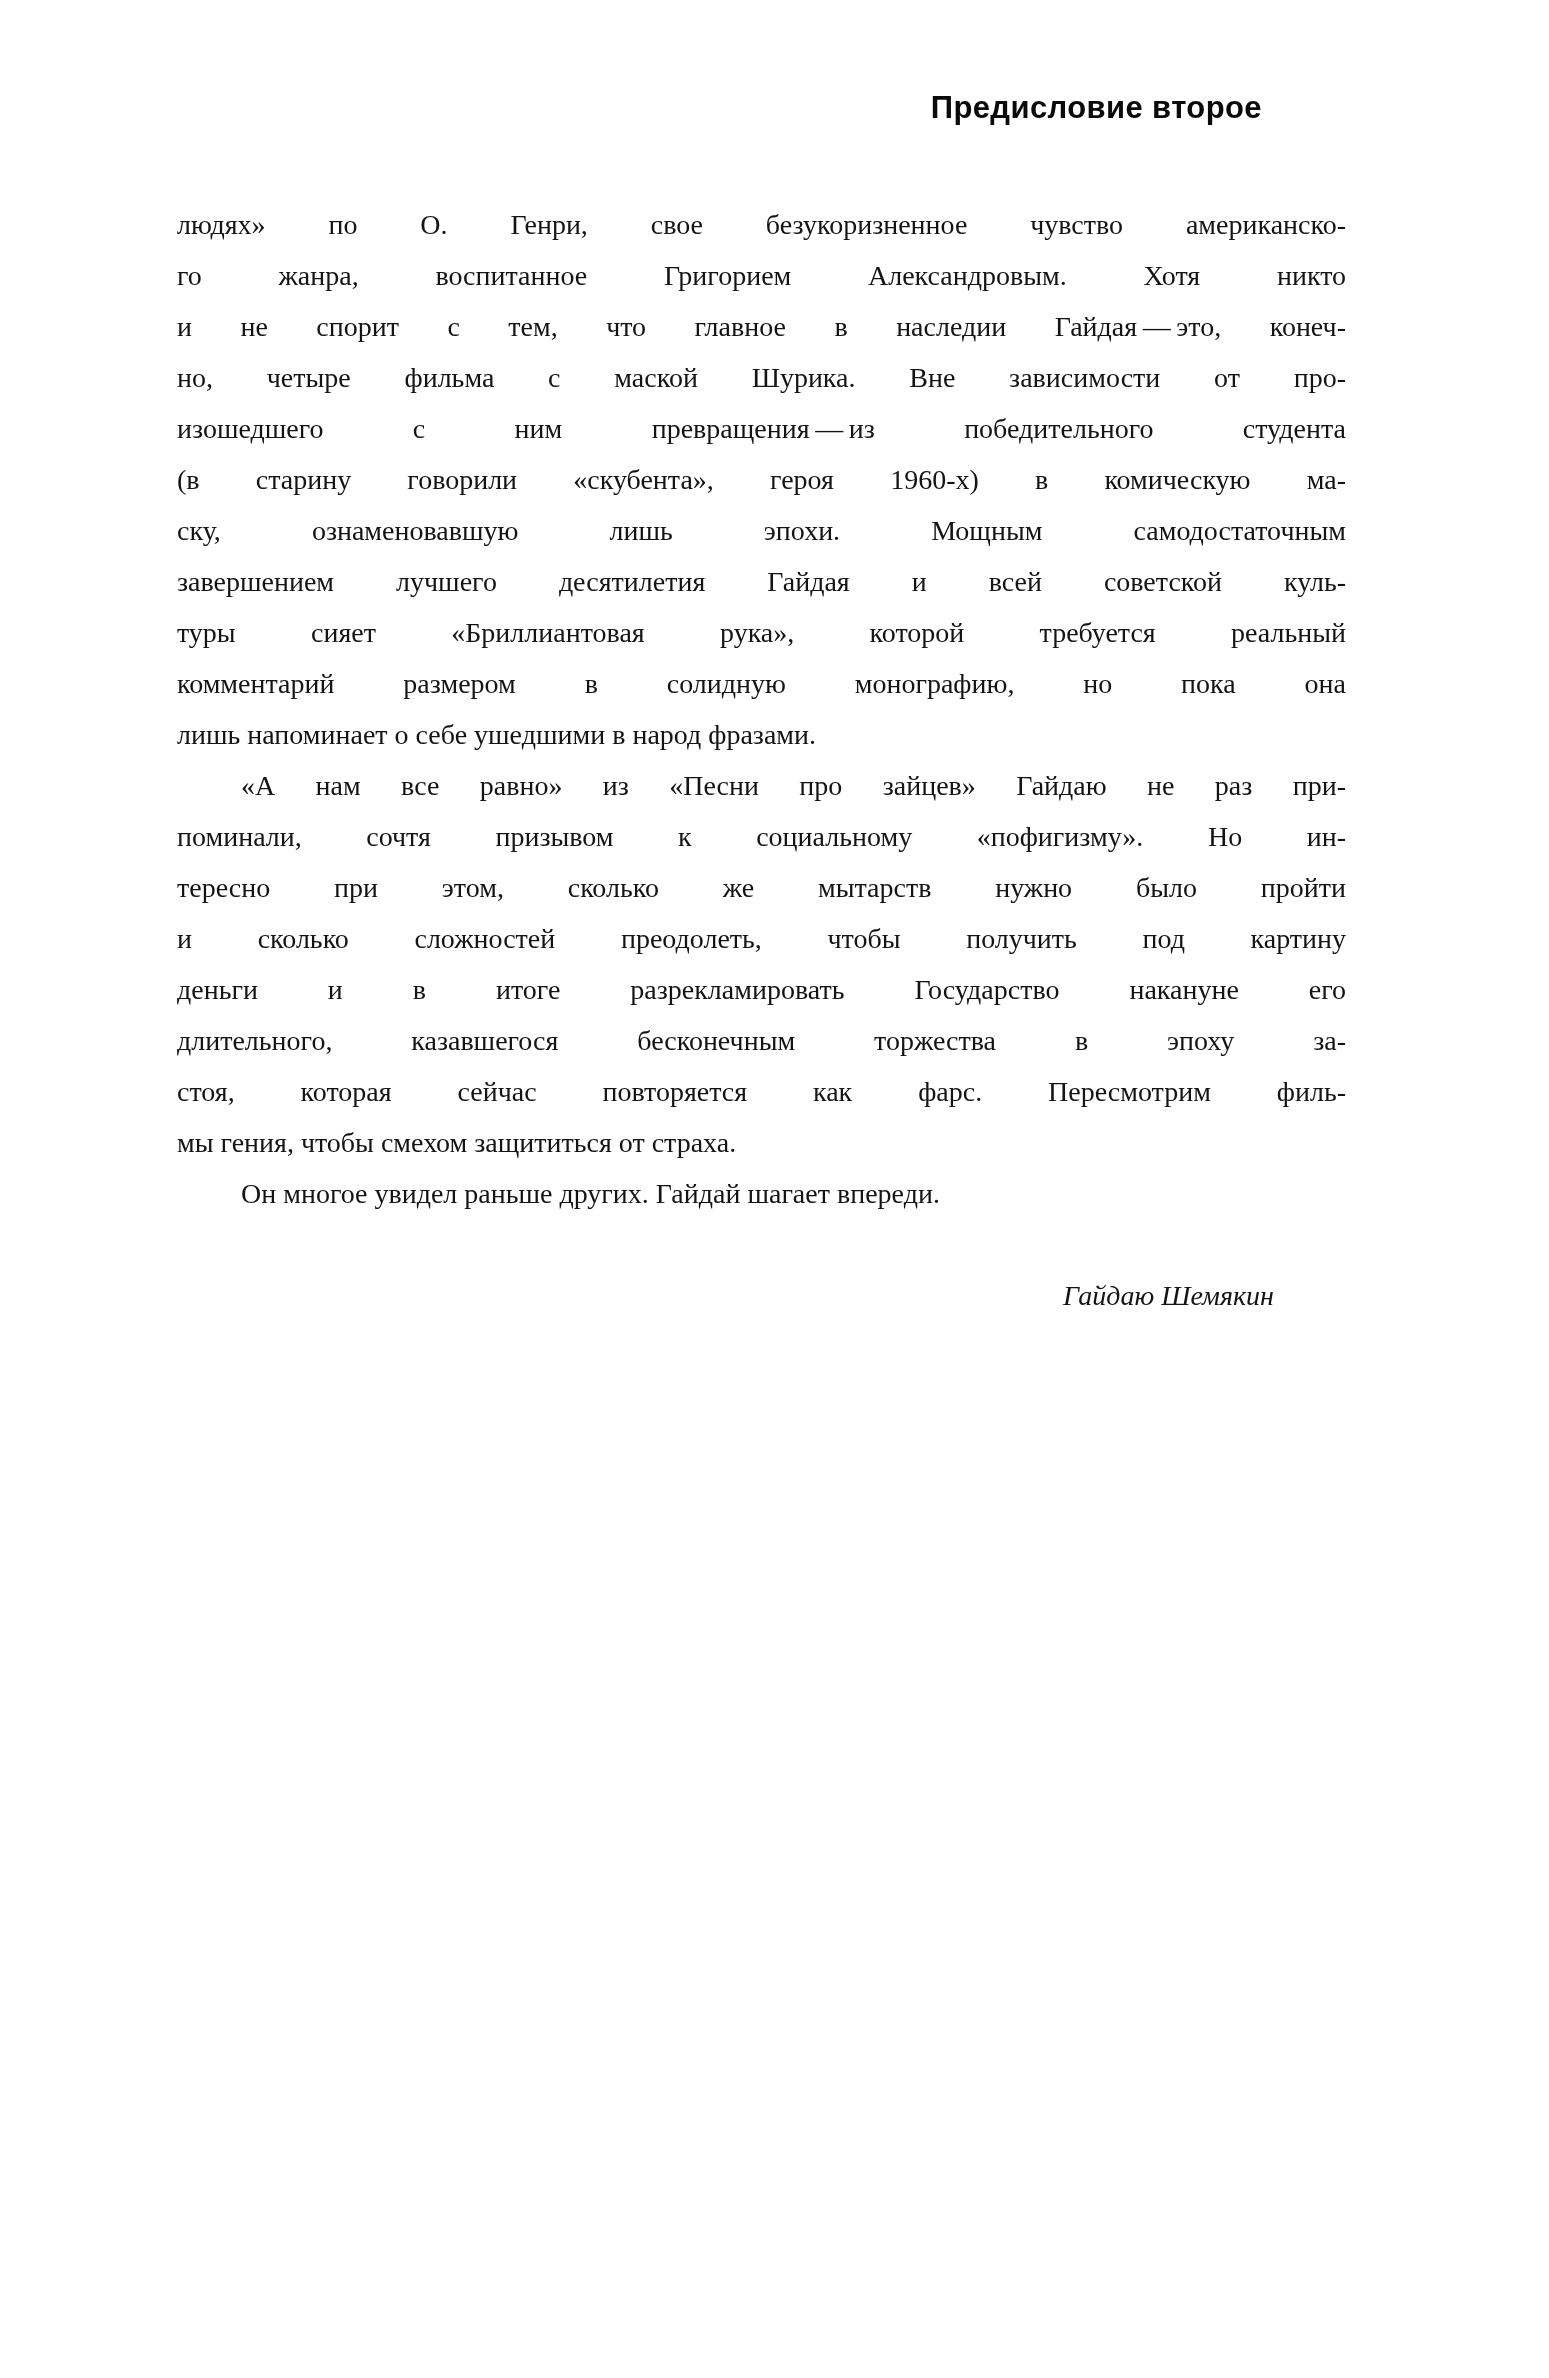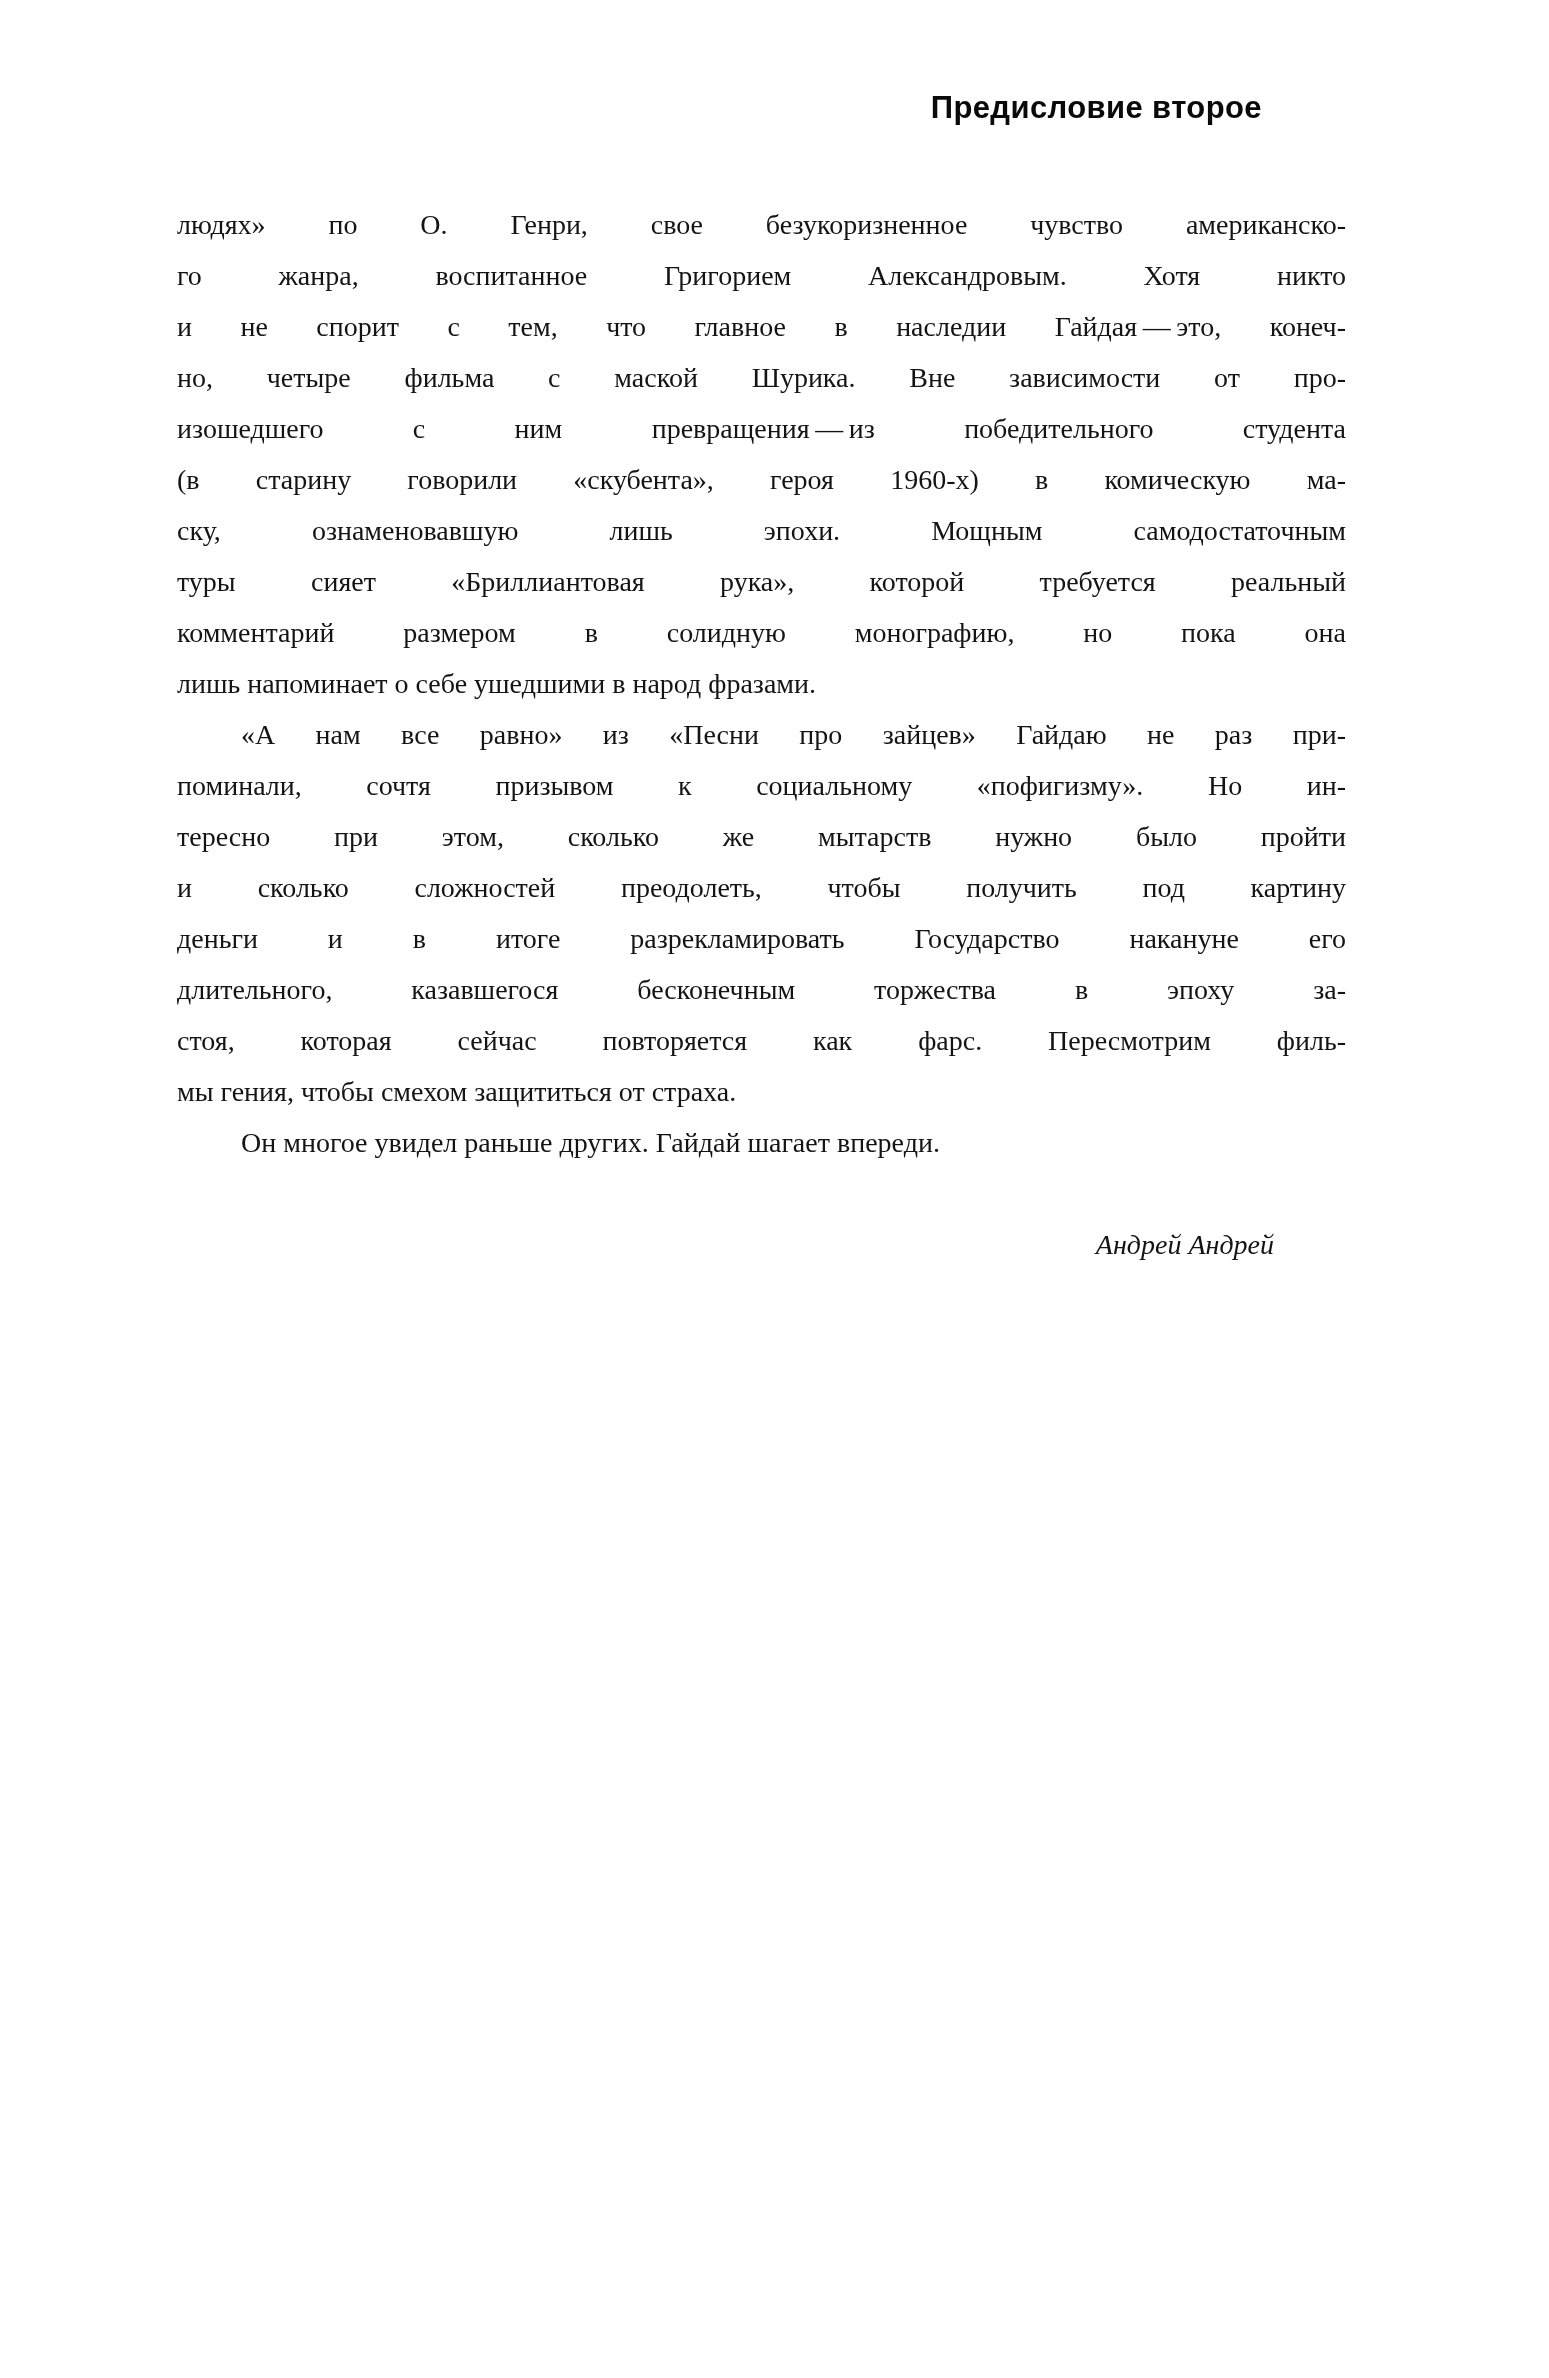--- a/index.html
+++ b/index.html
@@ -67,37 +67,38 @@
   <div class="body-text">
     <div id="paragraphs">
         <div class="para">
           <div class="line">людях» по О. Генри, свое безукоризненное чувство американско-</div>
           <div class="line">го жанра, воспитанное Григорием Александровым. Хотя никто</div>
           <div class="line">и не спорит с тем, что главное в наследии Гайдая — это, конеч-</div>
           <div class="line">но, четыре фильма с маской Шурика. Вне зависимости от про-</div>
           <div class="line">изошедшего с ним превращения — из победительного студента</div>
           <div class="line">(в старину говорили «скубента», героя 1960-х) в комическую ма-</div>
           <div class="line">ску, ознаменовавшую лишь эпохи. Мощным самодостаточным</div>
+          <div class="line">завершением лучшего десятилетия Гайдая и всей советской куль-</div>
           <div class="line">туры сияет «Бриллиантовая рука», которой требуется реальный</div>
           <div class="line">комментарий размером в солидную монографию, но пока она</div>
           <div class="line last">лишь напоминает о себе ушедшими в народ фразами.</div>
         </div>
         <div class="para indent">
           <div class="line">«А нам все равно» из «Песни про зайцев» Гайдаю не раз при-</div>
           <div class="line">поминали, сочтя призывом к социальному «пофигизму». Но ин-</div>
           <div class="line">тересно при этом, сколько же мытарств нужно было пройти</div>
           <div class="line">и сколько сложностей преодолеть, чтобы получить под картину</div>
           <div class="line">деньги и в итоге разрекламировать Государство накануне его</div>
           <div class="line">длительного, казавшегося бесконечным торжества в эпоху за-</div>
           <div class="line">стоя, которая сейчас повторяется как фарс. Пересмотрим филь-</div>
           <div class="line last">мы гения, чтобы смехом защититься от страха.</div>
         </div>
         <div class="para indent">
           <div class="line last">Он многое увидел раньше других. Гайдай шагает впереди.</div>
         </div>
       </div>
 
     <div class="signature">
-      <div class="sig-line">Андрей Андрей</div>
+      <div class="sig-line">Гайдаю Шемякин</div>
     </div>
   </div>
 </div>
 
 
 </body></html>

